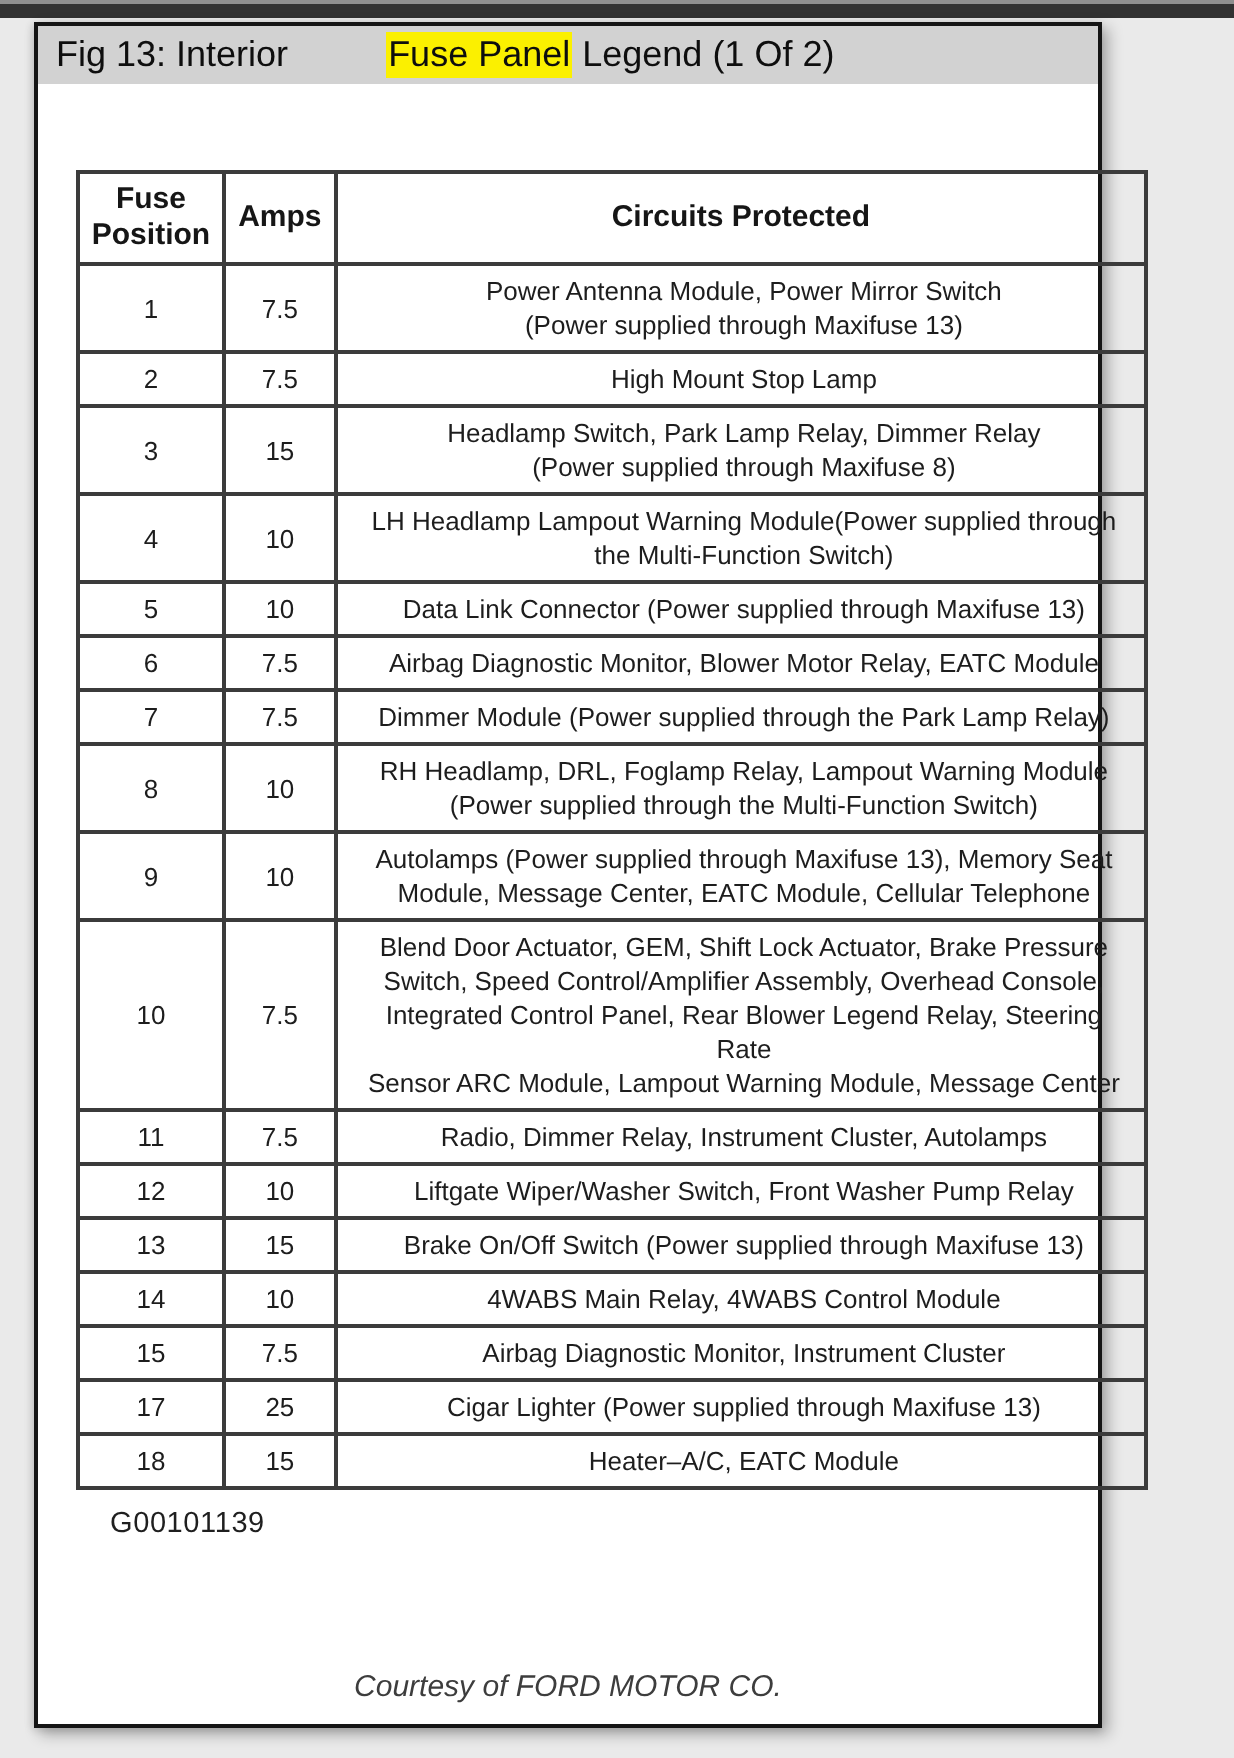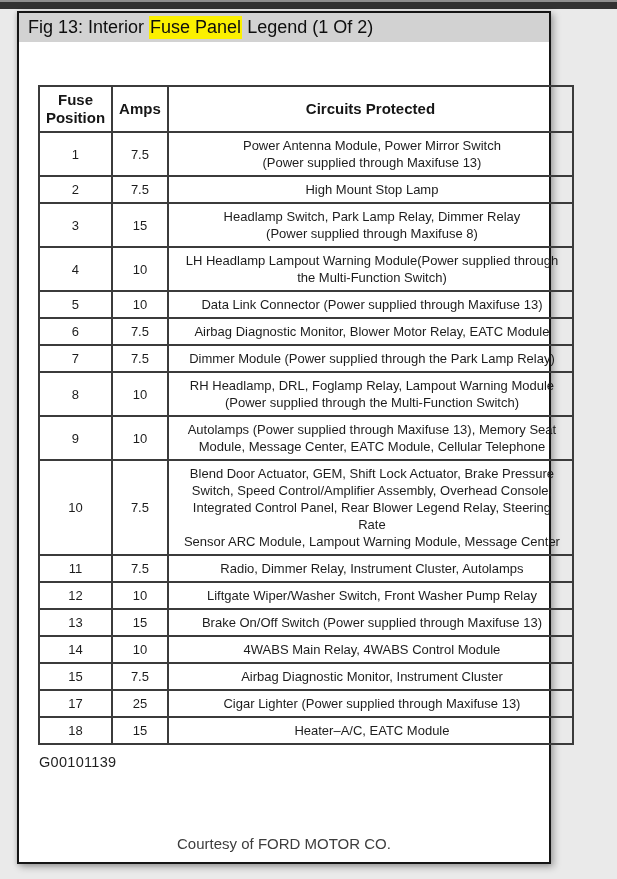--- a/index.html
+++ b/index.html
@@ -25,21 +25,21 @@
   }
   .title-bar {
     height:29px;
     background:#d2d2d2;
     display:flex; align-items:center;
     padding-left:9px;
     font-size:18px;
     color:#0e0e0e;
     white-space:pre;
   }
-  .hl { background:#fbf000; padding:1px 1px; }
+  .hl { background:#fbf000; padding:1px 1px;margin-left:44px; }
   .doc {
     padding:43px 0 0 19px;
     color:#1d1d1d;
   }
   table.fuse-table {
     border-collapse:collapse;
     width:536px;
     font-size:13px;
     color:#1d1d1d;
     border-radius:31px;
@@ -56,31 +56,32 @@
   col.c2 { width:56px; }
   col.c3 { width:407px; }
   td.pos, td.amps { text-align:center; font-size:13px; padding:3px 2px; }
   td.circ {
     padding:4px 6px 4px 9px;
     line-height:17px;
     white-space:pre-line;
     text-align:center;
   }
   .fig-id {
-    margin:9px 0 0 1px;
+    margin:9px 0 0 17px;
     font-size:14.5px;
     color:#1f1f1f;
     letter-spacing:0.3px;
   }
   .courtesy {
     position:absolute; bottom:10px; left:0;
     width:100%;
     text-align:center;
     font-size:15px;
     color:#3d3d3d;
+    font-style:italic;
   }
 </style>
 </head>
 <body>
 
 <div class="top-bar"></div>
 
 <div class="page">
 
   <div class="title-bar"><span>Fig 13: Interior </span><span class="hl">Fuse Panel</span><span> Legend (1 Of 2)</span></div>

